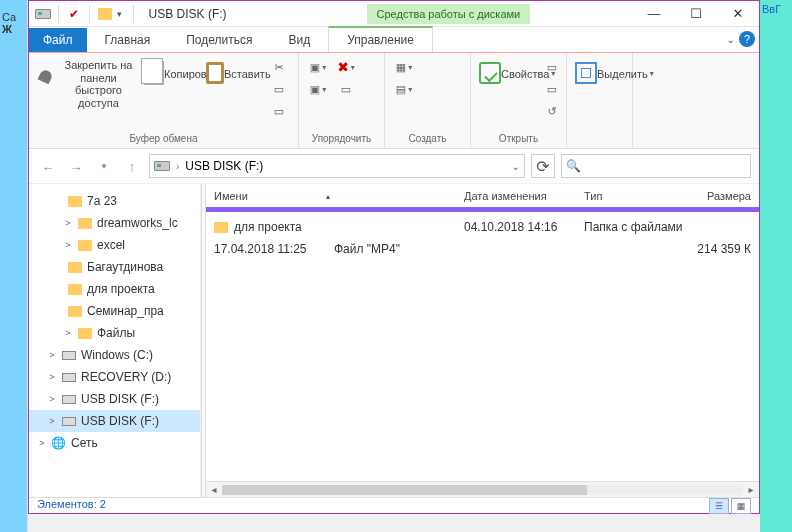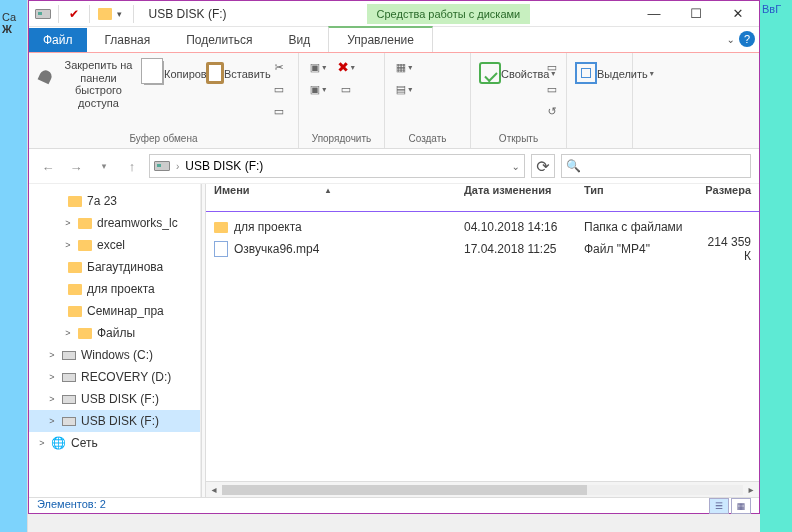--- a/index.html
+++ b/index.html
@@ -59,21 +59,21 @@
   .tree-item { display:flex; align-items:center; height:22px; padding-left:8px; gap:4px; color:#333;}
   .tree-item.l1{padding-left:18px;} .tree-item.l2{padding-left:34px;} .tree-item.l3{padding-left:24px;}
   .tree-item.sel { background:#cce8ff;}
   .exp{width:10px;color:#666;font-size:9px;display:inline-block;text-align:center;}
   .t-ico{width:16px;height:14px;display:flex;align-items:center;justify-content:center;}
   .t-folder{width:14px;height:11px;background:#fc6;border-radius:1px;}
   .t-drive{width:14px;height:9px;background:#ddd;border:1px solid #888;}
   .t-net{color:#1979ca;font-size:12px;}
   .splitter{width:5px;background:#f8f8f8;border-left:1px solid #ddd;border-right:1px solid #ddd;}
   .list { flex:1; display:flex; flex-direction:column; min-width:0;}
-  .cols { height:28px; display:flex; align-items:flex-start; font-size:11px; color:#444; border-bottom:1px solid #8b5cf6;font-weight:bold;}
+  .cols { height:28px; display:flex; align-items:center; font-size:11px; color:#444; border-bottom:5px solid #8b5cf6;}
   .col{padding:0 8px;}
   .c-name{width:250px; position:relative;}
   .c-date{width:120px;} .c-type{width:120px;} .c-size{flex:1;text-align:right;padding-right:8px;}
   .sort-caret{position:absolute;left:120px;top:2px;font-size:8px;color:#555;}
   .rows { flex:1; overflow:auto; padding-top:4px;}
   .row { height:22px; display:flex; align-items:center; font-size:12px; color:#333;}
   .row .c-name{display:flex;align-items:center;gap:6px;}
   .file-ico{width:14px;height:16px;border:1px solid #88aadd;background:#fff;position:relative;}
   .hscroll{height:16px;border-top:1px solid #ddd;background:#f4f4f4;display:flex;align-items:center;}
   .hscroll .arrow{width:16px;text-align:center;color:#666;font-size:10px;}
@@ -331,24 +331,20 @@
           <div class="row">
             <div class="col c-name">
               <span class="t-folder"></span>
               <span>для проекта</span>
             </div>
             <div class="col c-date">04.10.2018 14:16</div>
             <div class="col c-type">Папка с файлами</div>
             <div class="col c-size"></div>
           </div>
           <div class="row">
-            <div class="col c-name">
-              <span class="file-ico"></span>
-              <span>Озвучка96.mp4</span>
-            </div>
             <div class="col c-date">17.04.2018 11:25</div>
             <div class="col c-type">Файл "MP4"</div>
             <div class="col c-size">214 359 К</div>
           </div>
         </div>
       <div class="hscroll">
         <div class="arrow">◂</div>
         <div class="track">
             <div class="thumb"></div>
           </div>

